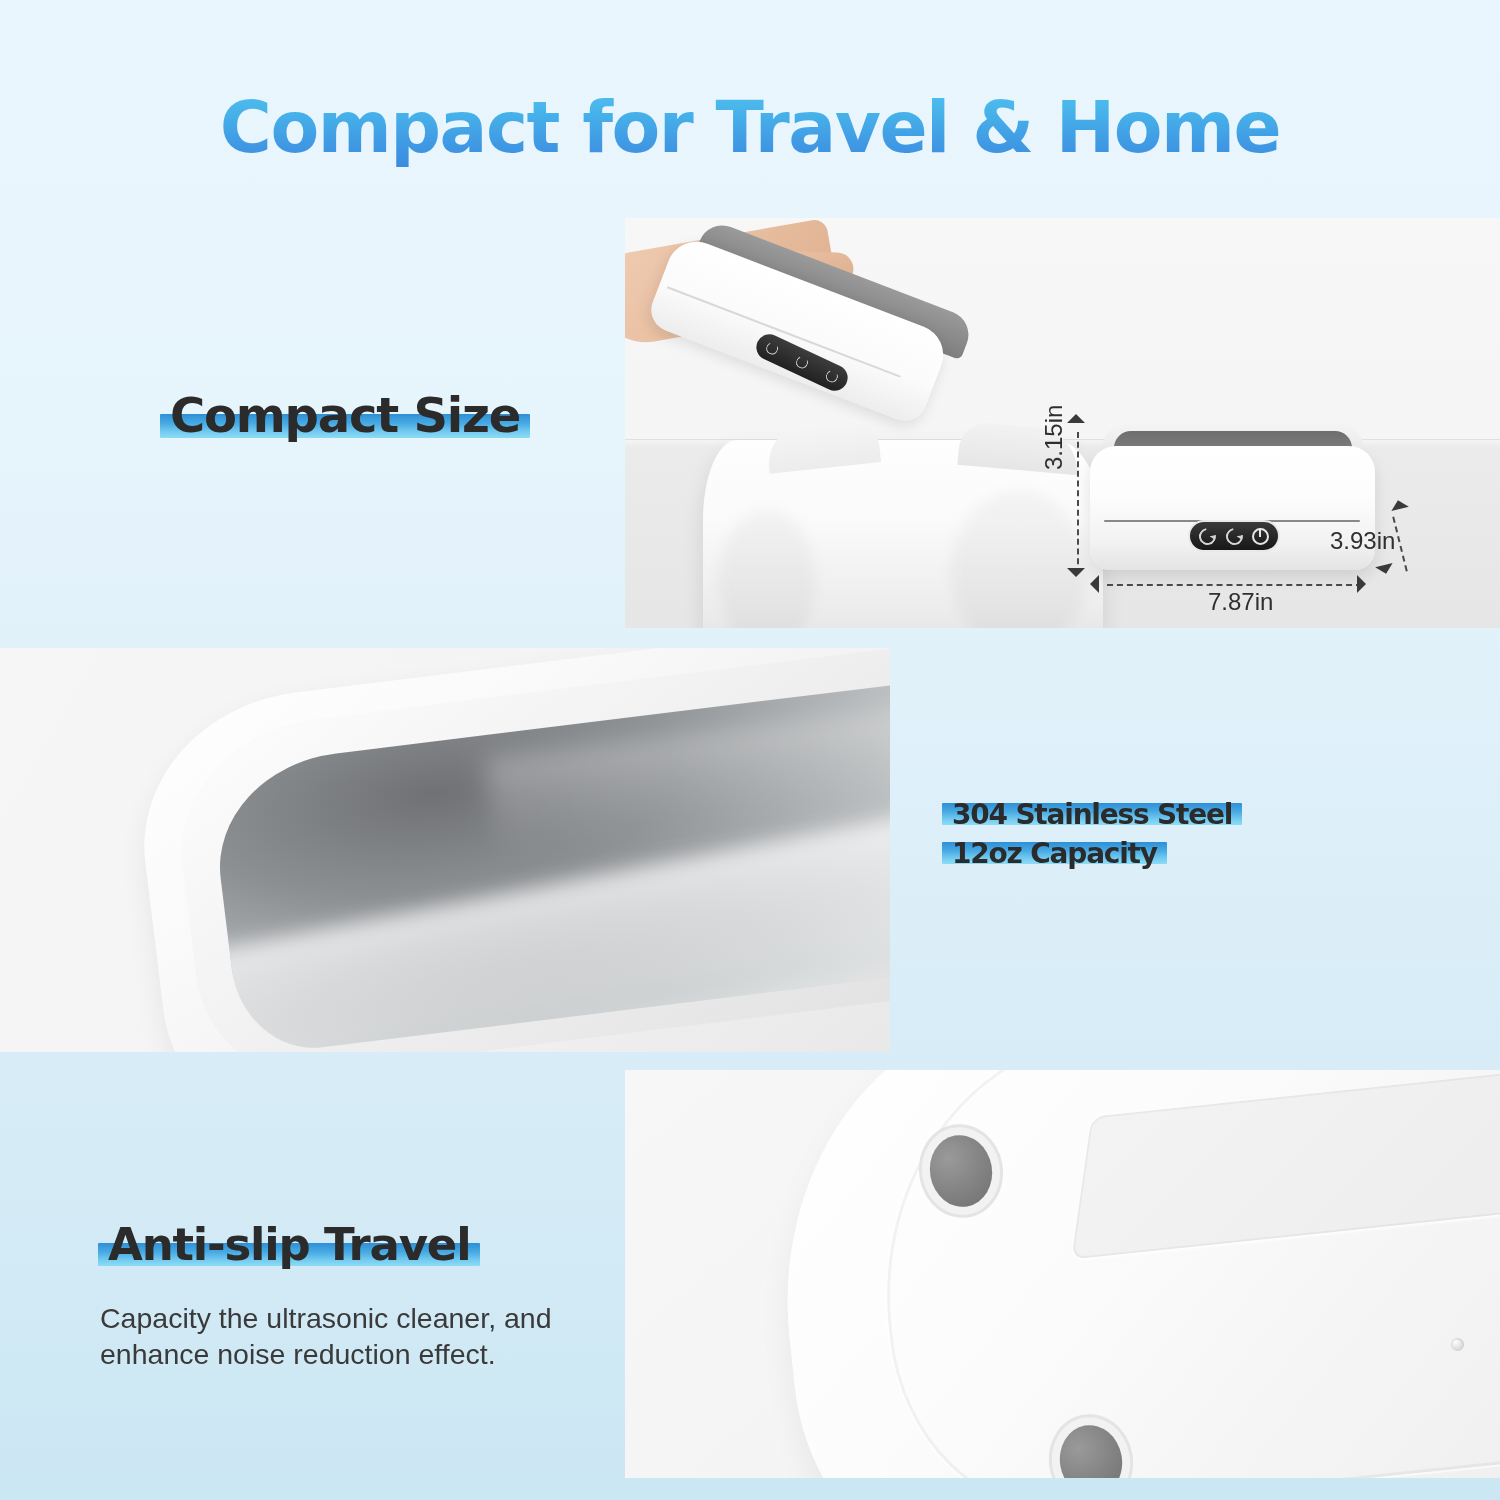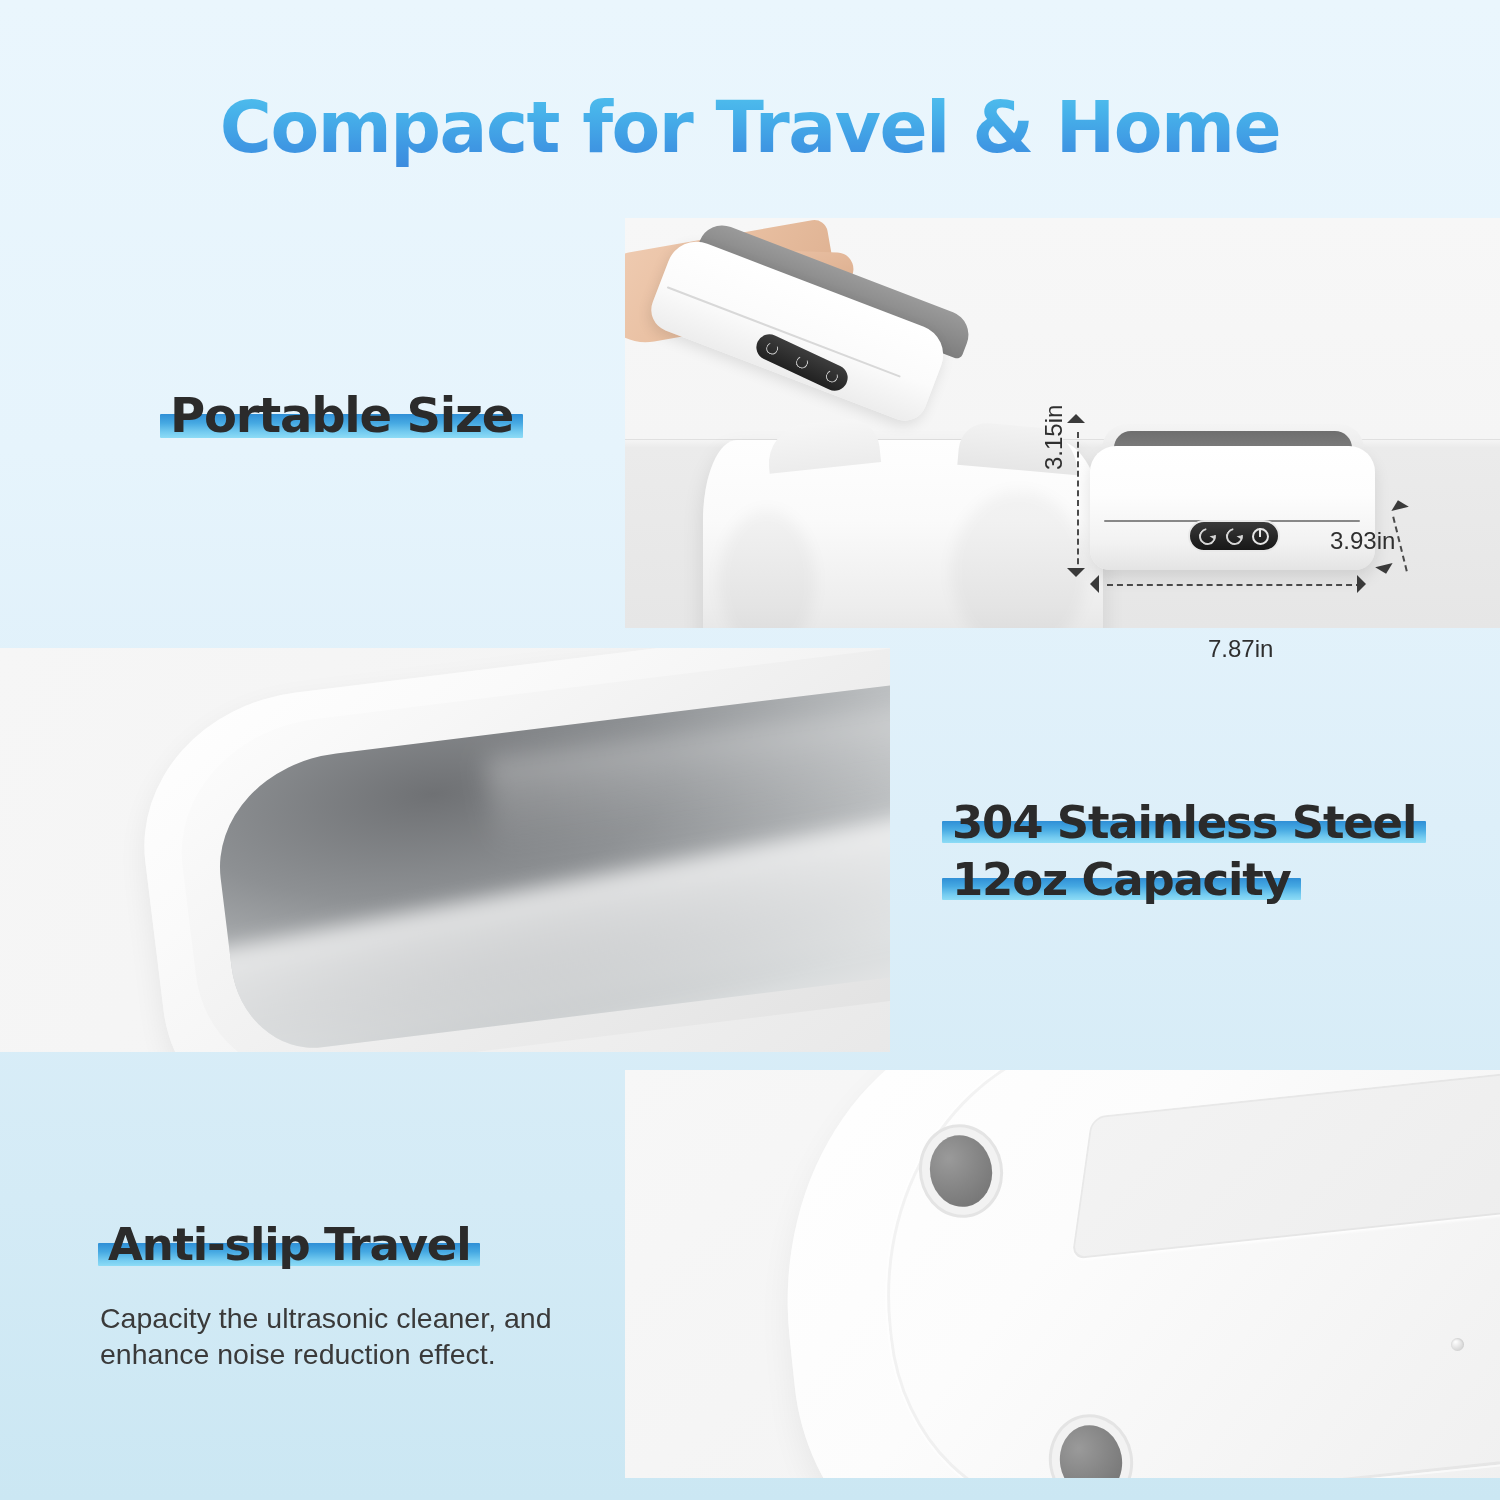--- a/index.html
+++ b/index.html
@@ -35,21 +35,21 @@
     color:#2b2b2b; font-weight:bold;
     font-family:"DejaVu Sans","Liberation Sans",sans-serif;
     letter-spacing:-1.2px;
   }
 
   #portable-heading{ top:391px; left:170px; }
   #portable-heading .txt{ font-size:48px; }
   #portable-heading .bar{ height:24px; bottom:3px; }
 
   #steel-heading{ top:800px; left:952px; }
-  #steel-heading .txt{ font-size:45px; }
+  #steel-heading .txt{ font-size:28px; }
   #steel-heading .bar{ height:22px; bottom:4px; }
   #steel-heading .hl-line{ margin-bottom:10px; }
 
   #antislip-heading{ top:1222px; left:108px; }
   #antislip-heading .txt{ font-size:45px; }
   #antislip-heading .bar{ height:23px; bottom:3px; }
 
   .sub-copy{
     position:absolute; top:1300px; left:100px; width:520px;
     font-size:28.5px; line-height:1.28; color:#3a3a3a;
@@ -138,21 +138,21 @@
   .pouch .fold.a{ left:4%; top:30%; width:24%; height:62%; }
   .pouch .fold.b{ left:62%; top:22%; width:34%; height:70%; }
 
   
   .dim-label{
     position:absolute; color:#2f2f2f; font-size:24px;
     font-family:"Liberation Sans",sans-serif; white-space:nowrap;
   }
   #dim-h{ left:1040px; top:470px; transform:rotate(-90deg); transform-origin:left top; }
   #dim-d{ left:1330px; top:527px; }
-  #dim-w{ left:1208px; top:588px;margin-top:47px; }
+  #dim-w{ left:1208px; top:588px; }
 
   .dashline{ position:absolute; }
   .dashline.v{ width:0; border-left:2px dashed #4a4a4a; }
   .dashline.h{ height:0; border-top:2px dashed #4a4a4a; }
   .arrowhead{
     position:absolute; width:0; height:0; border:9px solid transparent;
   }
 
   
   .device-front{
@@ -332,21 +332,21 @@
 <div class="dim-label" id="dim-d">3.93in</div>
 
 <div class="dashline h" style="left:1107px; top:584px; width:255px;"></div>
 <div class="arrowhead" style="left:1090px; top:575px; border-right-color:#3a3a3a; border-left-width:0;"></div>
 <div class="arrowhead" style="left:1357px; top:575px; border-left-color:#3a3a3a; border-right-width:0;"></div>
 <div class="dim-label" id="dim-w">7.87in</div>
 
 <div class="hl-wrap" id="portable-heading">
   <div class="hl-line">
     <span class="bar"></span>
-    <span class="txt">Portable Size</span>
+    <span class="txt">Compact Size</span>
   </div>
 </div>
 
 <div class="photo" id="panel-tank">
   <div class="tank-body"></div>
   <div class="tank-rim"></div>
   <div class="tank-steel">
     <span class="sheen"></span>
     <span class="sheen2"></span>
   </div>

